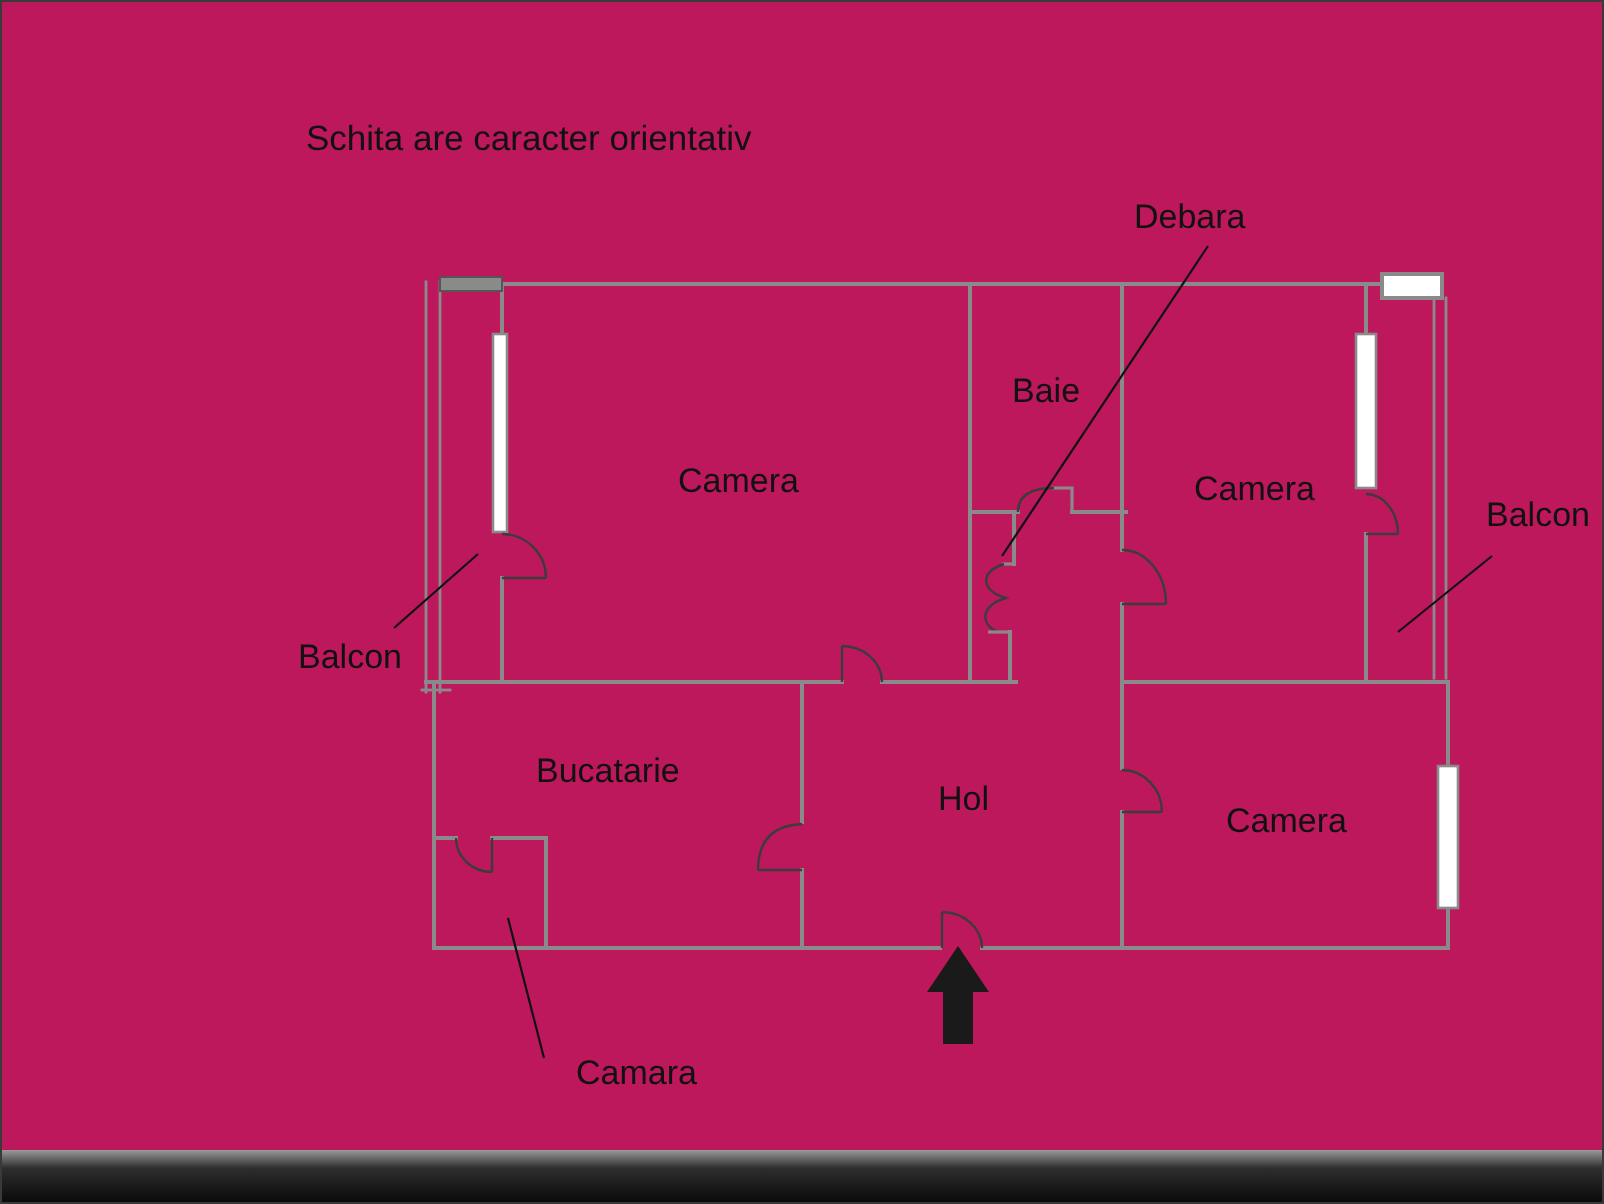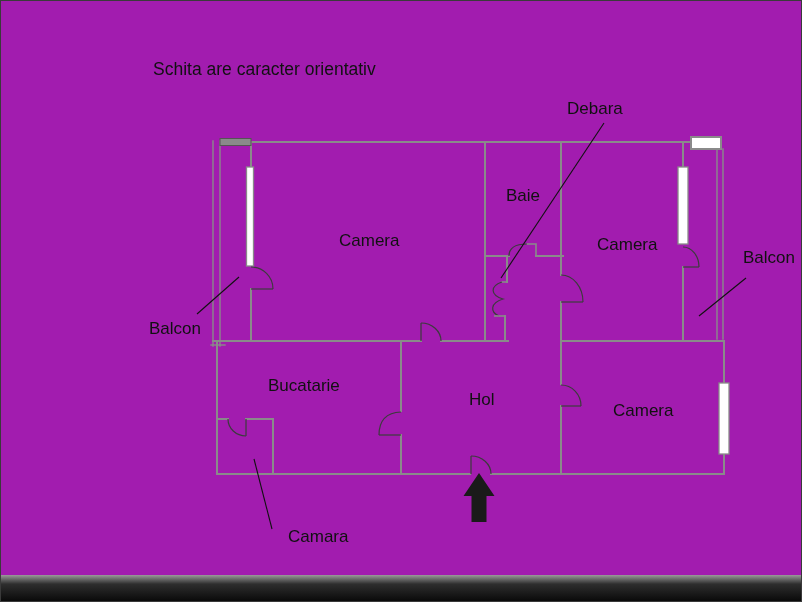--- a/index.html
+++ b/index.html
@@ -1,18 +1,18 @@
 <!DOCTYPE html>
 <html style="--wall: #8a8a8a; --door: #3c3c3c; --text: #111111; --arrow: #1a1a1a; --bottom-bar: #0a0a0a; --bottom-bar-top: #9a9a9a;"><head>
 <meta charset="utf-8">
 <style>
   html,body { margin:0; padding:0; background:#fff; }
   .screen {
     position:relative; width:802px; height:602px; box-sizing:border-box;
-    background:#a21caf; border:1px solid #3a3a3a; overflow:hidden;
+    background:#be185d; border:1px solid #3a3a3a; overflow:hidden;
     font-family:"Liberation Sans", sans-serif;
   }
   .plan-svg { position:absolute; top:0; left:0; }
   .wall        { stroke:var(--wall,#8a8a8a); stroke-width:2;   fill:none; stroke-linecap:square; }
   .wall-thin   { stroke:var(--wall,#8a8a8a); stroke-width:1.4; fill:none; stroke-linecap:square; }
   .balcony-cap-filled  { fill:var(--wall,#8a8a8a); stroke:#555; stroke-width:1; }
   .balcony-cap-outline { fill:#fff; stroke:var(--wall,#8a8a8a); stroke-width:2; }
   .window-glass { fill:#fff; stroke:var(--wall,#8a8a8a); stroke-width:1.3; }
   .door    { stroke:var(--door,#3c3c3c); stroke-width:1.2; fill:none; }
   .jamb    { stroke:var(--wall,#8a8a8a); stroke-width:1.6; fill:none; }

